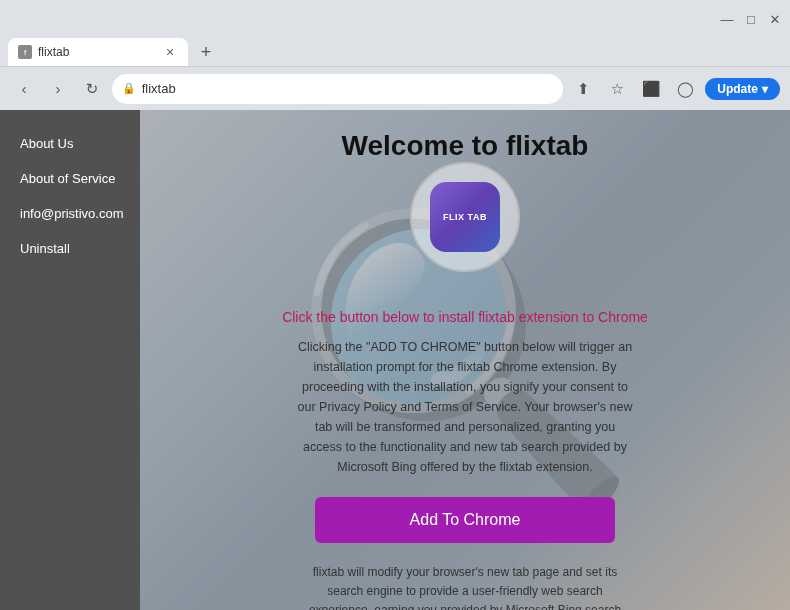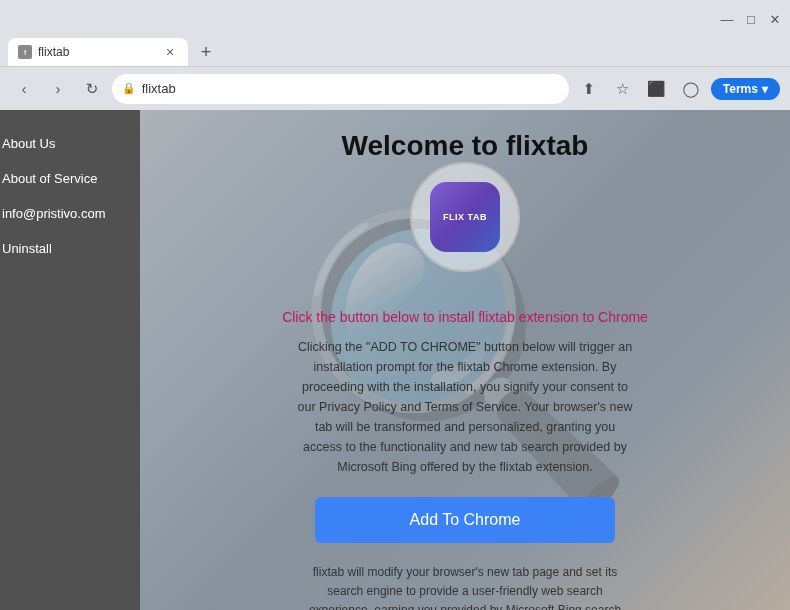--- a/index.html
+++ b/index.html
@@ -139,21 +139,21 @@
       width: 140px;
       min-width: 140px;
       background: rgba(50,50,50,0.85);
       color: #fff;
       padding: 16px 0;
       font-size: 13px;
       position: relative;
       z-index: 10;
     }
     .sidebar-item {
-      padding: 10px 2px;
+      padding: 10px 20px;
       cursor: pointer;
     }
 
     
     .main-content {
       flex: 1;
       position: relative;
       overflow: hidden;
       background: #c8c8c8;
     }
@@ -232,21 +232,21 @@
 
     .description-text {
       font-size: 12.5px;
       color: #333;
       line-height: 1.6;
       max-width: 340px;
       margin-bottom: 20px;
     }
 
     .add-to-chrome-btn {
-      background: #3b82f6;
+      background: #a21caf;
       color: white;
       border: none;
       border-radius: 6px;
       padding: 14px 8px;
       width: 300px;
       font-size: 16px;
       cursor: pointer;
       margin-bottom: 20px;
       font-family: Arial, sans-serif;
     }
@@ -294,21 +294,21 @@
     <div class="address-bar">
       <span class="lock-icon">🔒</span>
       <span>flixtab</span>
     </div>
     <div class="toolbar-actions">
       <div class="toolbar-icon">⬆</div>
       <div class="toolbar-icon">☆</div>
       <div class="toolbar-icon">⬛</div>
       <div class="toolbar-icon">◯</div>
       <div class="update-btn">
-        <span>Terms</span>
+        <span>Update</span>
         <span>▾</span>
       </div>
     </div>
   </div>
 </div>
 
 <div class="page-wrapper">
 
   <div class="sidebar">
     <div class="sidebar-item">

